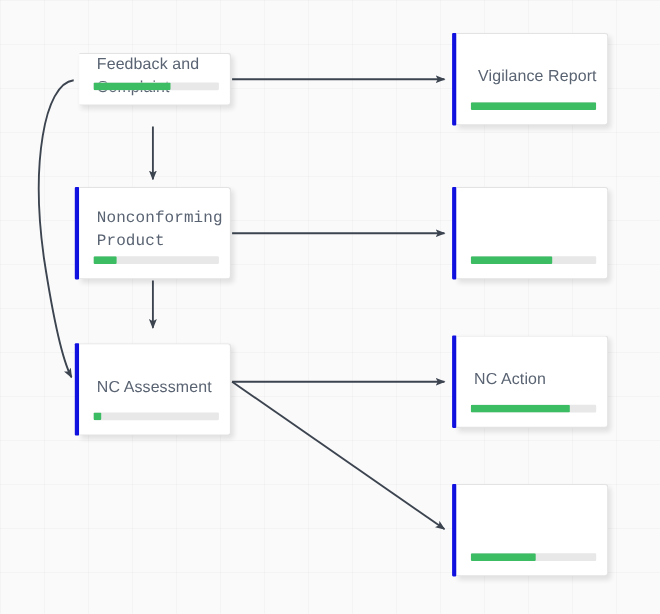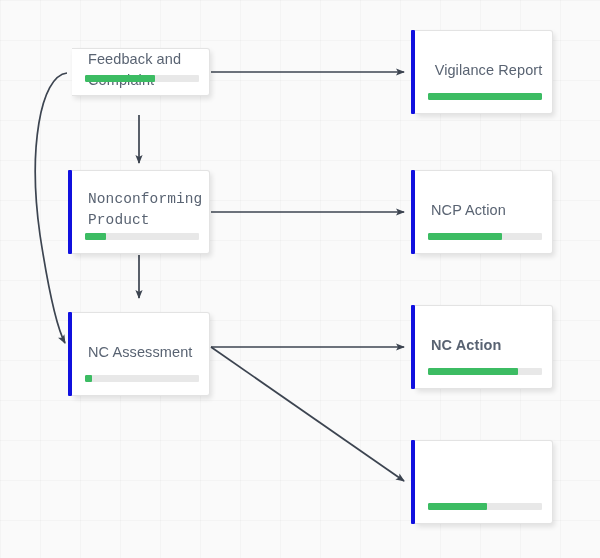--- a/index.html
+++ b/index.html
@@ -145,28 +145,27 @@
       <div class="node-title">Vigilance Report</div>
       <div class="progress-track" style="background: rgb(232, 232, 232);">
         <div class="progress-fill" style="width: 100%; background: rgb(60, 188, 99);"></div>
       </div>
     </div>
   </div>
 
   <div class="node" style="left:411px; top:170px; width:142px; height:84px;">
     <div class="node-accent" style="background: rgb(17, 17, 224);"></div>
     <div class="node-body">
-      <div class="node-title">NCP Action</div>
       <div class="progress-track" style="background: rgb(232, 232, 232);">
         <div class="progress-fill" style="width: 65%; background: rgb(60, 188, 99);"></div>
       </div>
     </div>
   </div>
 
-  <div class="node" style="left:411px; top:305px; width:142px; height:84px;font-weight:bold;">
+  <div class="node" style="left:411px; top:305px; width:142px; height:84px;">
     <div class="node-accent" style="background: rgb(17, 17, 224);"></div>
     <div class="node-body">
       <div class="node-title">NC Action</div>
       <div class="progress-track" style="background: rgb(232, 232, 232);">
         <div class="progress-fill" style="width: 79%; background: rgb(60, 188, 99);"></div>
       </div>
     </div>
   </div>
 
   <div class="node" style="left:411px; top:440px; width:142px; height:84px;">

